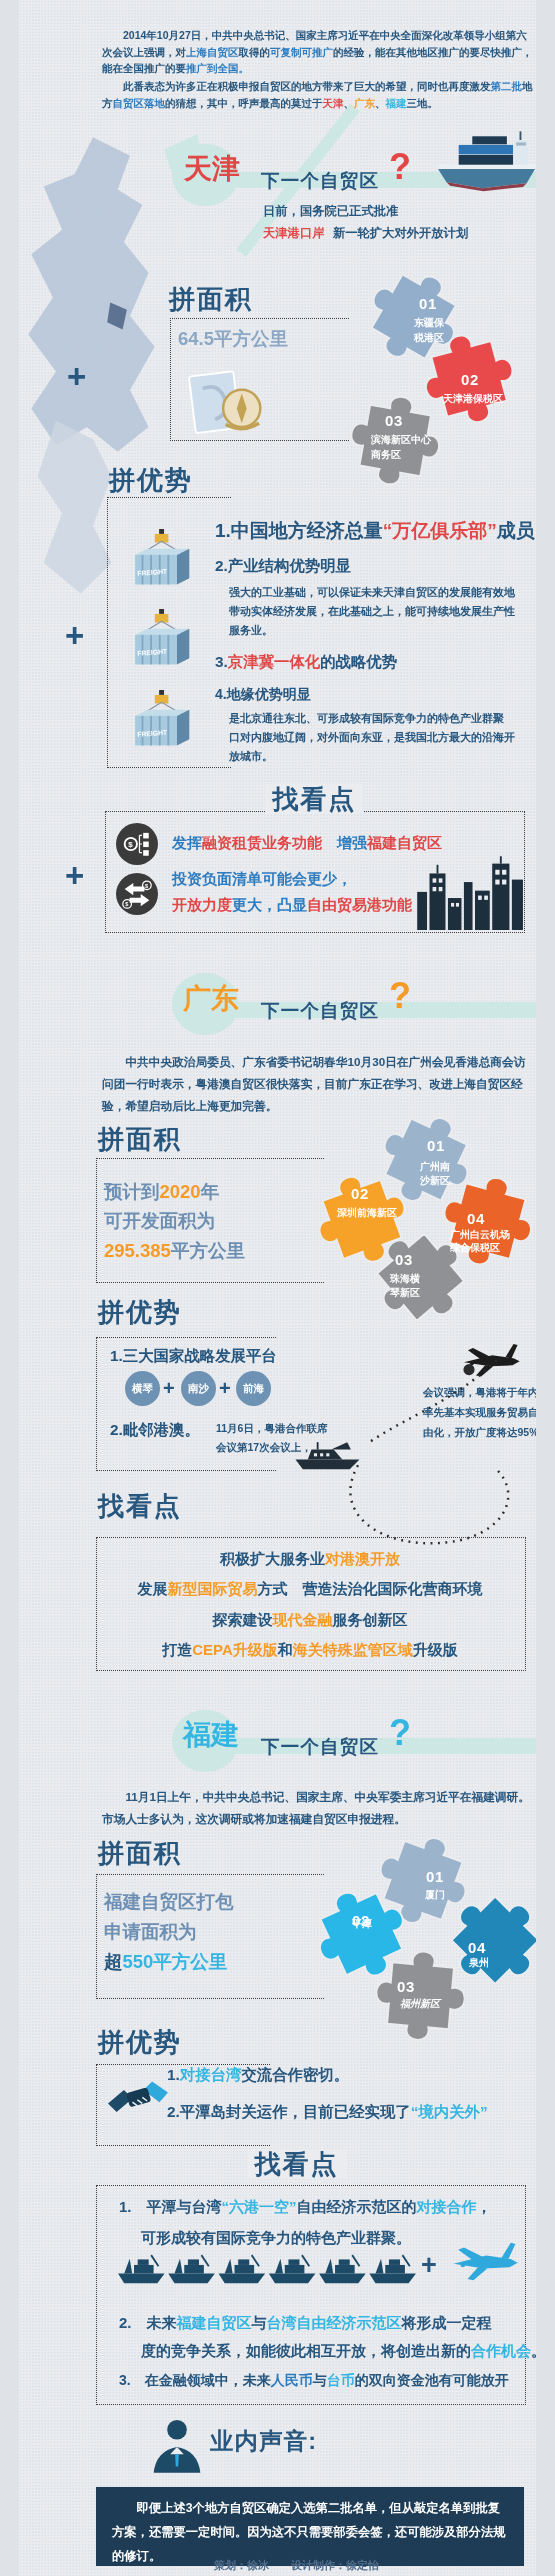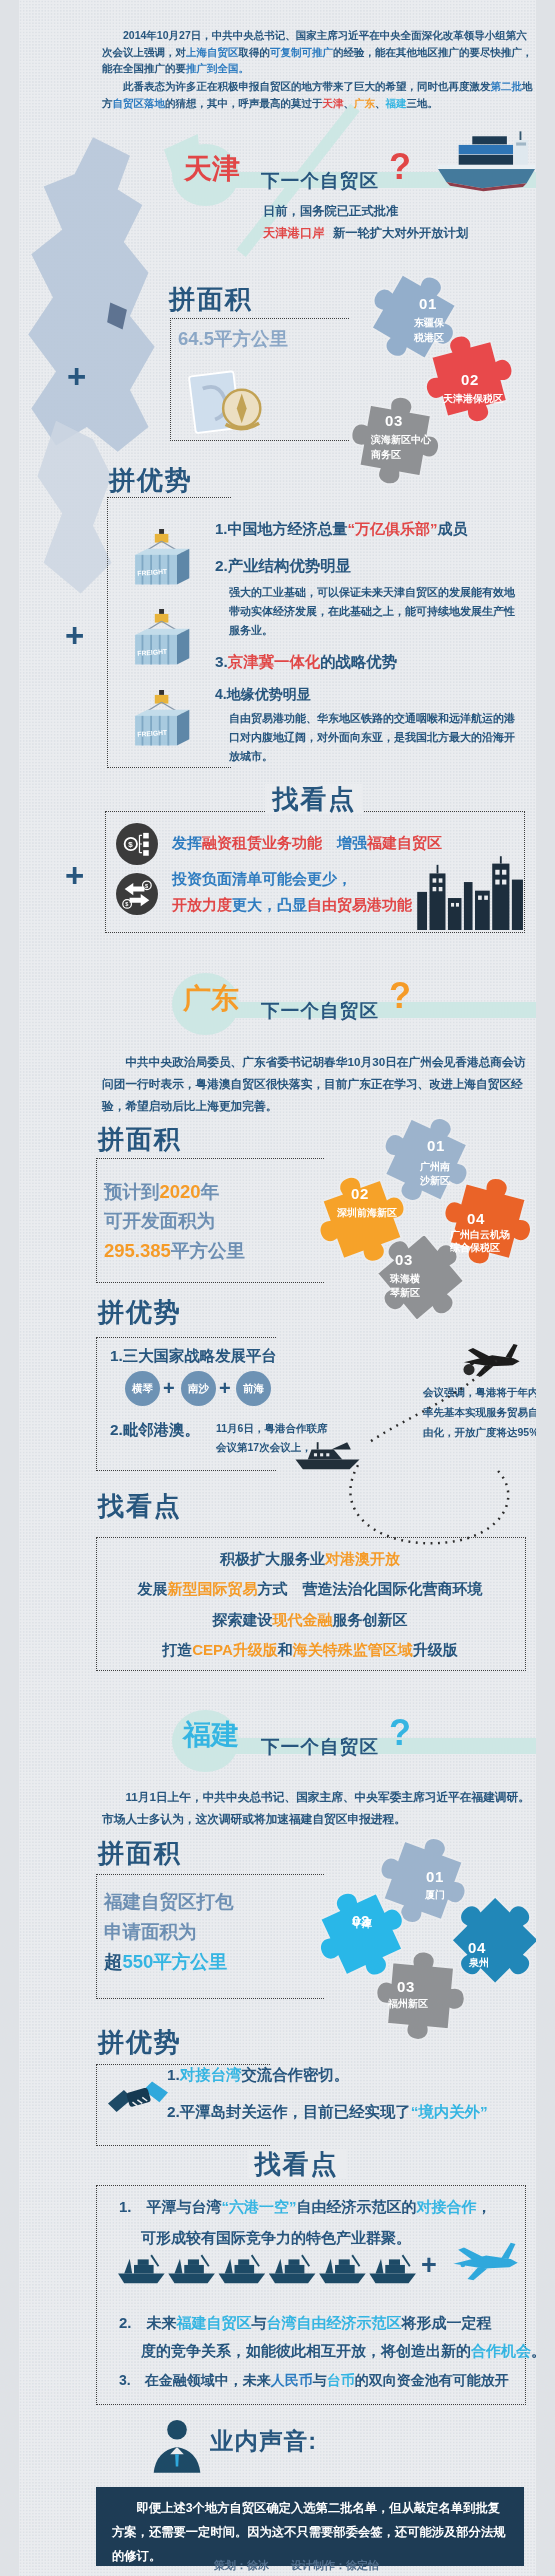--- a/index.html
+++ b/index.html
@@ -158,35 +158,35 @@
     <rect x="8" y="42" width="68" height="48" fill="#a8cadf"></rect>
     <polygon points="76,42 96,32 96,80 76,90" fill="#5e87a8"></polygon>
     <line x1="20" y1="42" x2="20" y2="90" stroke="#7fa8c4" stroke-width="3"></line>
       <line x1="34" y1="42" x2="34" y2="90" stroke="#7fa8c4" stroke-width="3"></line>
       <line x1="48" y1="42" x2="48" y2="90" stroke="#7fa8c4" stroke-width="3"></line>
       <line x1="62" y1="42" x2="62" y2="90" stroke="#7fa8c4" stroke-width="3"></line>
     <text x="12" y="76" font-size="11" fill="#fff" transform="rotate(-4 12 76)">FREIGHT</text>
   </svg>
   <div class="plus" style="left:46px;top:617px;">+</div>
 
-  <div class="t" style="left:196px;top:520px;font-size:15px;">
+  <div class="t" style="left:196px;top:520px;font-size:19px;">
     <span class="c-navy">1.中国地方经济总量</span><span class="c-red">“万亿俱乐部”</span><span class="c-navy">成员</span>
   </div>
   <div class="t c-navy" style="left:196px;top:557px;font-size:15.4px;">2.产业结构优势明显</div>
   <div class="t c-navy" style="left:210px;top:583px;font-size:11px;line-height:19px;">
     <div>强大的工业基础，可以保证未来天津自贸区的发展能有效地</div>
     <div>带动实体经济发展，在此基础之上，能可持续地发展生产性</div>
     <div>服务业。</div>
   </div>
   <div class="t" style="left:196px;top:653px;font-size:15.4px;">
     <span class="c-navy">3.</span><span class="c-red">京津冀一体化</span><span class="c-navy">的战略优势</span>
   </div>
   <div class="t c-navy" style="left:196px;top:686px;font-size:14px;">4.地缘优势明显</div>
   <div class="t c-navy" style="left:210px;top:709px;font-size:11px;line-height:19px;">
-    <div>自由贸易港功能、华东地区铁路的交通咽喉和远洋航运的港</div>
+    <div>是北京通往东北、可形成较有国际竞争力的特色产业群聚</div>
     <div>口对内腹地辽阔，对外面向东亚，是我国北方最大的沿海开</div>
     <div>放城市。</div>
   </div>
 
   <div class="dbox" style="left:86px;top:811px;width:418px;height:120px;"></div>
   <div class="t sec-h" style="left:246px;top:785px;"><span class="mask">找看点</span></div>
   <div class="ic-circle" style="left:97px;top:823px;">
     <svg class="inline" width="42" height="42" viewBox="0 0 68 68">
       <circle cx="24" cy="34" r="10" fill="none" stroke="#fff" stroke-width="3"></circle>
       <text x="20" y="39" font-size="13" fill="#fff">$</text>
@@ -353,21 +353,21 @@
     <use href="#puz" fill="#29b7e8" stroke="#eaecef" stroke-width="3" transform="translate(-10,90) rotate(65 95 95)"></use>
     <use href="#puz" fill="#8f9194" stroke="#eaecef" stroke-width="3" transform="translate(86,190) rotate(5 95 95)"></use>
   </svg>
   <div class="pz-n" style="left:407px;top:1868px;">01</div>
   <div class="pz-l" style="left:406px;top:1888px;">厦门</div>
   <div class="pz-n" style="left:333px;top:1912px;">02</div>
   <div class="pz-l" style="left:333px;top:1917px;">平潭</div>
   <div class="pz-n" style="left:449px;top:1939px;">04</div>
   <div class="pz-l" style="left:450px;top:1956px;">泉州</div>
   <div class="pz-n" style="left:378px;top:1978px;">03</div>
-  <div class="pz-l" style="left:369px;top:1997px;">福州新区</div>
+  <div class="pz-l" style="left:381px;top:1997px;font-style:italic;">福州新区</div>
 
   <div class="t sec-h" style="left:79px;top:2028px;">拼优势</div>
   <div class="dbox db-open" style="left:77px;top:2064px;width:173px;height:80px;"></div>
   <svg style="left:89px;top:2074px" width="60" height="54" viewBox="0 0 98 88">
     <polygon points="0,48 26,26 40,40 14,62" fill="#1d4a66"></polygon>
     <polygon points="98,30 72,12 58,26 84,46" fill="#2fa8dc"></polygon>
     <rect x="32" y="26" width="36" height="24" rx="5" fill="#163a52" transform="rotate(-16 50 38)"></rect>
     <path d="M40,46 l8,6 M48,42 l8,6 M56,38 l8,6" stroke="#eaecef" stroke-width="2.5" fill="none"></path>
   </svg>
   <div class="t" style="left:148px;top:2066px;font-size:15.4px;">

